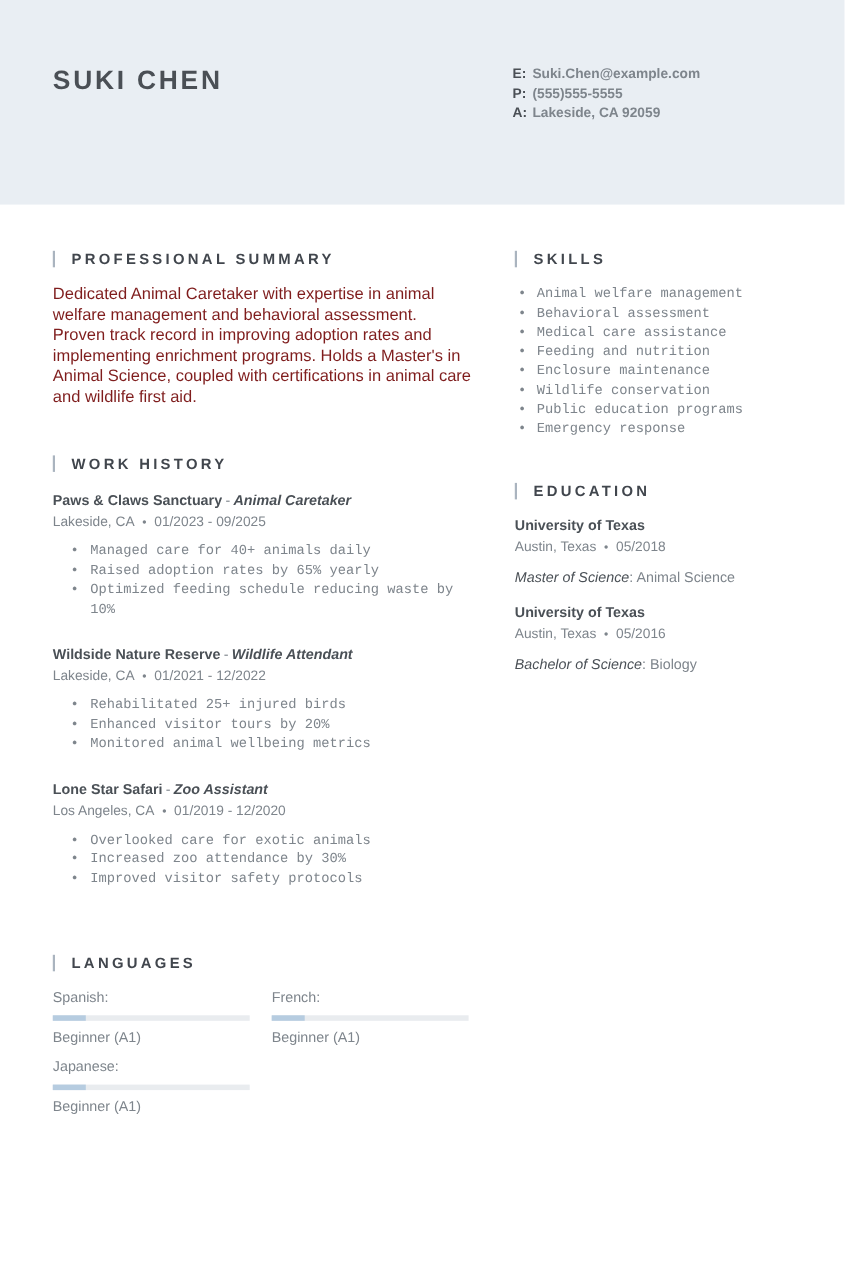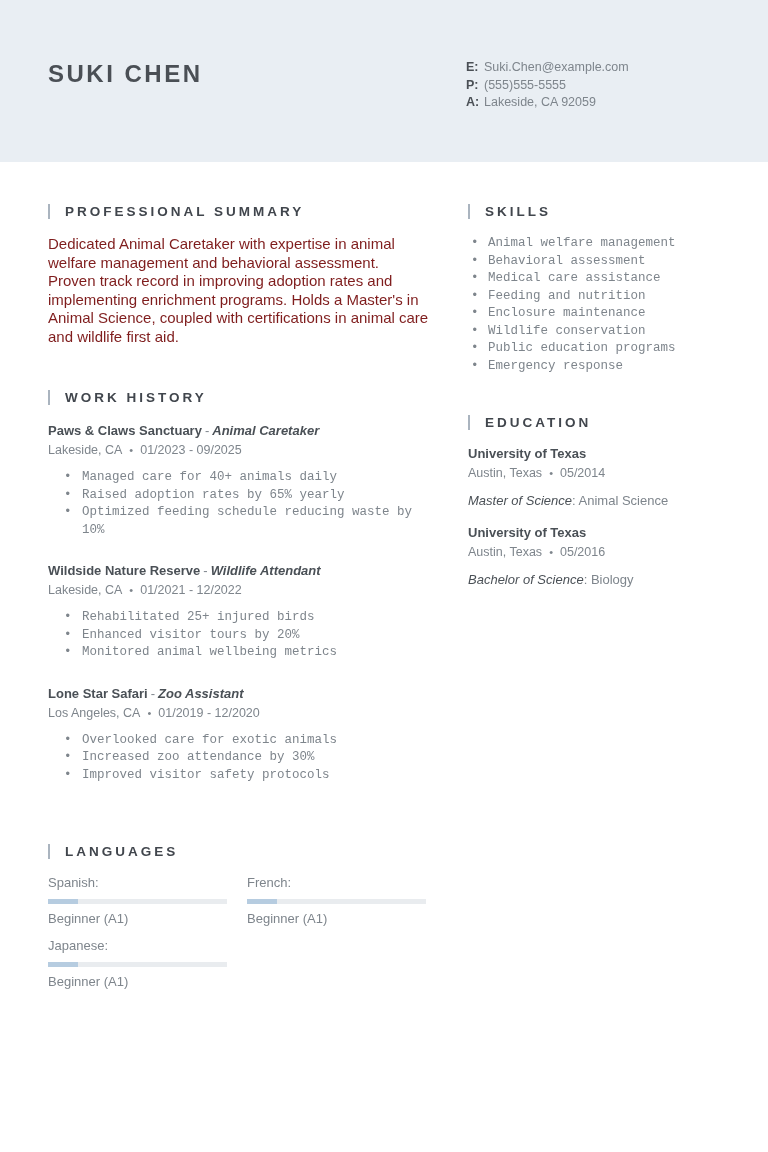--- a/index.html
+++ b/index.html
@@ -5,32 +5,32 @@
   * { margin:0; padding:0; box-sizing:border-box; }
   html,body { background:#ffffff; }
   .page {
     width:768px; height:1152px; background:#ffffff;
     font-family:"Liberation Sans", sans-serif;
     position:relative; overflow:hidden;
     color:#7e858c;
   }
   
   .band {
-    position:relative; width:768px; height:162px;
+    position:relative; width:768px; height:186px;
     background:#e9eef3;
   }
   .name {
     position:absolute; left:48px; top:60px;
     font-size:24px; font-weight:bold; letter-spacing:2.5px;
     color:#4a4f55;
   }
   .contact { position:absolute; left:466px; top:59px; font-size:12.5px; line-height:17.5px; }
   .contact-row { display:flex; }
   .contact-label { font-weight:bold; color:#4a4f55; width:18px; flex:0 0 auto; }
-  .contact-value { color:#7e858c; }
+  .contact-value { color:#7e858c;font-weight:bold; }
   
   .main { display:flex; gap:38px; padding:42px 48px 0 48px; }
   .col-left  { width:382px; flex:0 0 auto; }
   .col-right { width:252px; flex:0 0 auto; }
   
   .sec-head { display:flex; align-items:center; }
   .pipe { width:2px; height:15px; background:#aab4bf; margin-right:15px; flex:0 0 auto; }
   .sec-title {
     font-size:13.5px; font-weight:bold; letter-spacing:3px;
     color:#41464d;
@@ -215,21 +215,21 @@
 
       <div class="sec-education">
         <div class="sec-head">
           <span class="pipe"></span>
           <span class="sec-title">EDUCATION</span>
         </div>
 
         <div class="edu-entry">
           <div class="entry-title">University of Texas</div>
           <div class="meta-line">
-            <span>Austin, Texas</span><span class="dot">•</span><span>05/2014</span>
+            <span>Austin, Texas</span><span class="dot">•</span><span>05/2018</span>
           </div>
           <div class="edu-degree-line">
             <span class="edu-degree">Master of Science</span><span>:</span> <span>Animal Science</span>
           </div>
         </div>
 
         <div class="edu-entry">
           <div class="entry-title">University of Texas</div>
           <div class="meta-line">
             <span>Austin, Texas</span><span class="dot">•</span><span>05/2016</span>

